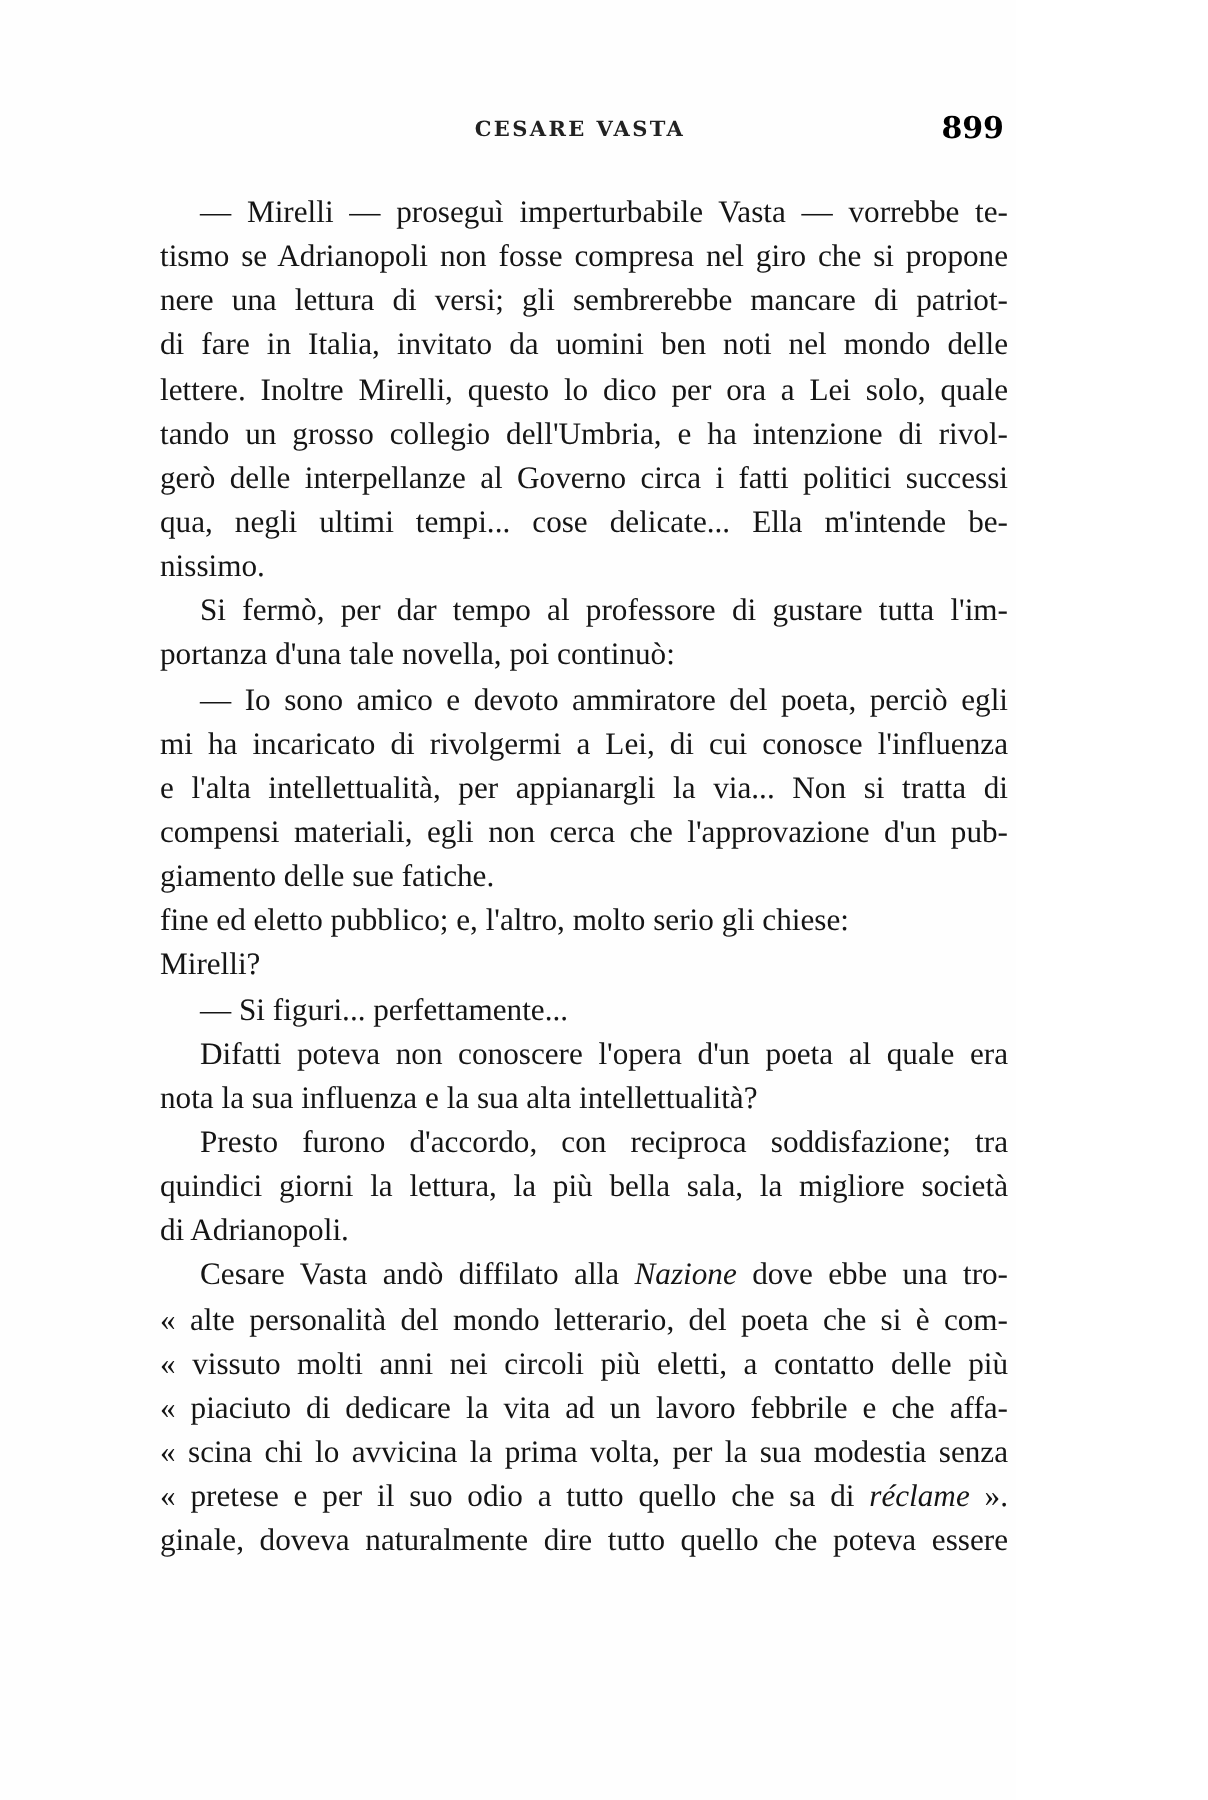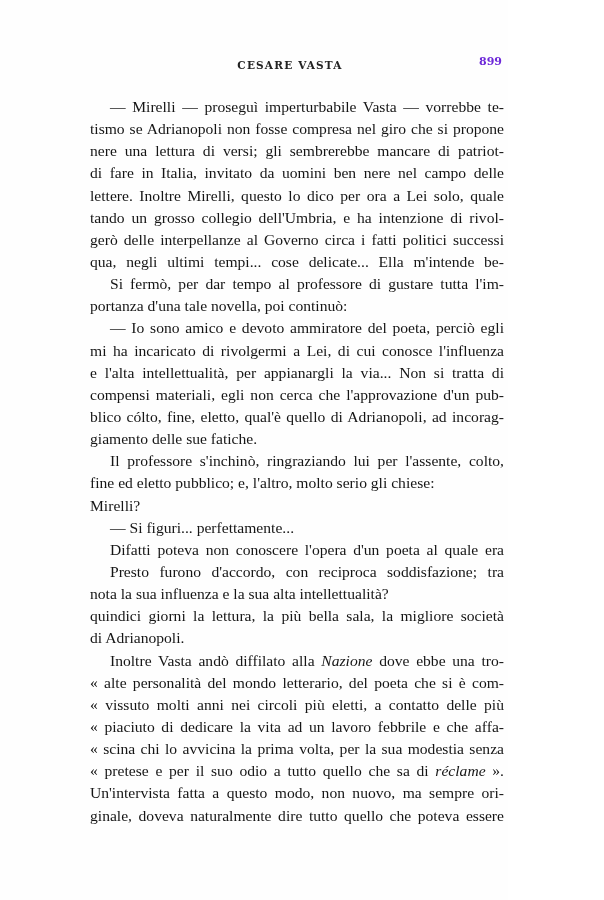--- a/index.html
+++ b/index.html
@@ -6,66 +6,64 @@
   body { width: 604px; height: 900px; position: relative; overflow: hidden; }
   .page { position: absolute; left: 0; top: 0; width: 508px; height: 900px; background: #fefefe; }
   .header { position: absolute; top: 55px; left: 78px; width: 424px; height: 24px; }
   .running-title {
     position: absolute; left: 0; right: 0; top: 4px; text-align: center;
     font-family: "DejaVu Serif", serif; font-size: 10.5px; letter-spacing: 1.2px;
     font-weight: bold; color: #222;
   }
   .page-number {
     position: absolute; right: 0; top: 0;
-    font-family: "DejaVu Serif", serif; font-size: 11px; font-weight: bold; color: #6d28d9;
+    font-family: "DejaVu Serif", serif; font-size: 15px; font-weight: bold; color: #000000;
   }
   .body-text {
     position: absolute; top: 96px; left: 80px; width: 424px;
     font-family: "Liberation Serif", serif; font-size: 15.6px; line-height: 22.15px; color: #151515;
   }
-  .line { display: block; white-space: nowrap; text-align: justify; text-align-last: justify; height: 22.15px; overflow: visible; margin-left: 10px; }
+  .line { display: block; white-space: nowrap; text-align: justify; text-align-last: justify; height: 22.15px; overflow: visible; }
   .line.last { text-align-last: left; }
   .line.indent { padding-left: 20px; }
 </style>
 </head>
 <body>
 
 <div class="page">
   <div class="header">
     <span class="running-title">CESARE VASTA</span>
     <span class="page-number">899</span>
   </div>
   <div class="body-text" id="body-text">
       <span class="line indent">— Mirelli — proseguì imperturbabile Vasta — vorrebbe te-</span>
       <span class="line">tismo se Adrianopoli non fosse compresa nel giro che si propone</span>
       <span class="line">nere una lettura di versi; gli sembrerebbe mancare di patriot-</span>
-      <span class="line">di fare in Italia, invitato da uomini ben nere nel campo delle</span>
+      <span class="line">di fare in Italia, invitato da uomini ben noti nel mondo delle</span>
       <span class="line">lettere. Inoltre Mirelli, questo lo dico per ora a Lei solo, quale</span>
       <span class="line">tando un grosso collegio dell'Umbria, e ha intenzione di rivol-</span>
       <span class="line">gerò delle interpellanze al Governo circa i fatti politici successi</span>
       <span class="line">qua, negli ultimi tempi... cose delicate... Ella m'intende be-</span>
+      <span class="line last">nissimo.</span>
       <span class="line indent">Si fermò, per dar tempo al professore di gustare tutta l'im-</span>
       <span class="line last">portanza d'una tale novella, poi continuò:</span>
       <span class="line indent">— Io sono amico e devoto ammiratore del poeta, perciò egli</span>
       <span class="line">mi ha incaricato di rivolgermi a Lei, di cui conosce l'influenza</span>
       <span class="line">e l'alta intellettualità, per appianargli la via... Non si tratta di</span>
       <span class="line">compensi materiali, egli non cerca che l'approvazione d'un pub-</span>
-      <span class="line">blico cólto, fine, eletto, qual'è quello di Adrianopoli, ad incorag-</span>
       <span class="line last">giamento delle sue fatiche.</span>
-      <span class="line indent">Il professore s'inchinò, ringraziando lui per l'assente, colto,</span>
       <span class="line last">fine ed eletto pubblico; e, l'altro, molto serio gli chiese:</span>
       <span class="line last">Mirelli?</span>
       <span class="line indent last">— Si figuri... perfettamente...</span>
       <span class="line indent">Difatti poteva non conoscere l'opera d'un poeta al quale era</span>
+      <span class="line last">nota la sua influenza e la sua alta intellettualità?</span>
       <span class="line indent">Presto furono d'accordo, con reciproca soddisfazione; tra</span>
-      <span class="line last">nota la sua influenza e la sua alta intellettualità?</span>
       <span class="line">quindici giorni la lettura, la più bella sala, la migliore società</span>
       <span class="line last">di Adrianopoli.</span>
-      <span class="line indent"><span>Inoltre Vasta andò diffilato alla </span><i>Nazione</i><span> dove ebbe una tro-</span></span>
+      <span class="line indent"><span>Cesare Vasta andò diffilato alla </span><i>Nazione</i><span> dove ebbe una tro-</span></span>
       <span class="line">« alte personalità del mondo letterario, del poeta che si è com-</span>
       <span class="line">« vissuto molti anni nei circoli più eletti, a contatto delle più</span>
       <span class="line">« piaciuto di dedicare la vita ad un lavoro febbrile e che affa-</span>
       <span class="line">« scina chi lo avvicina la prima volta, per la sua modestia senza</span>
       <span class="line"><span>« pretese e per il suo odio a tutto quello che sa di </span><i>réclame</i><span> ».</span></span>
-      <span class="line">Un'intervista fatta a questo modo, non nuovo, ma sempre ori-</span>
       <span class="line">ginale, doveva naturalmente dire tutto quello che poteva essere</span>
     </div>
 </div>
 
 </body></html>

